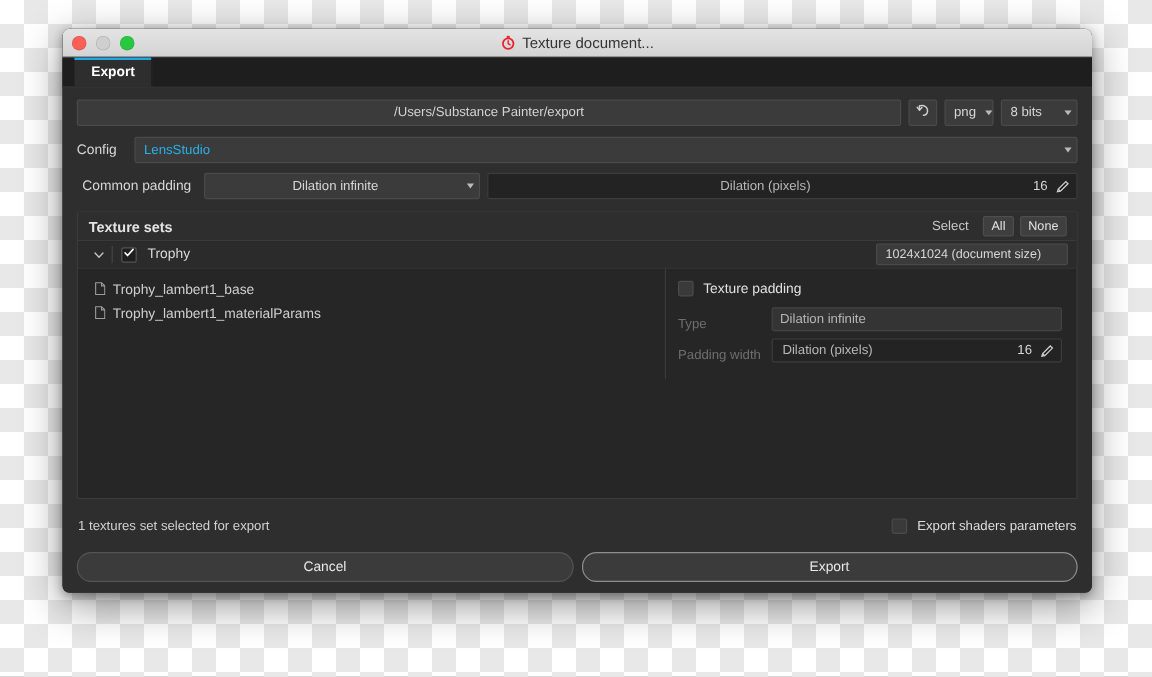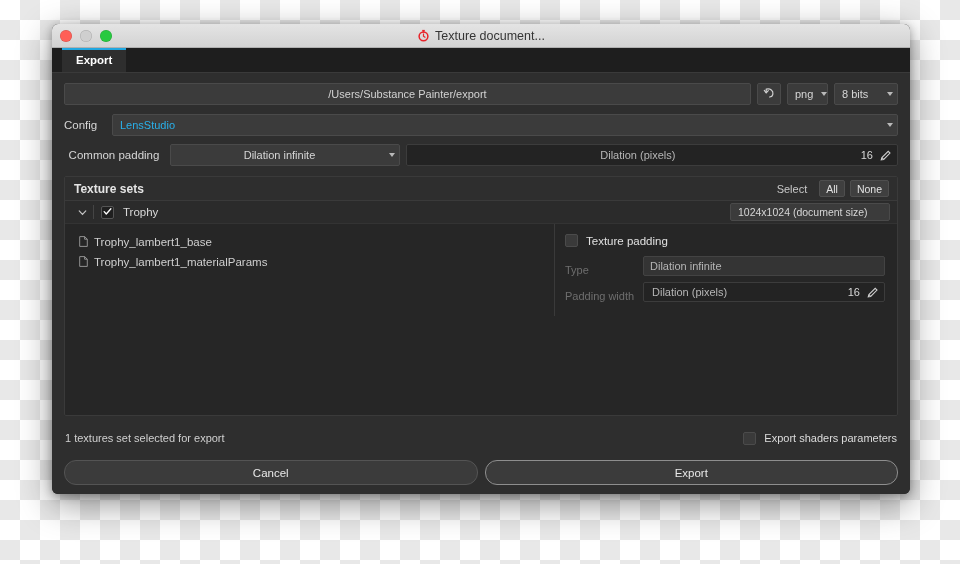--- a/index.html
+++ b/index.html
@@ -270,21 +270,21 @@
     border-radius: 2px;
     display: flex; align-items: center;
     padding: 0 6px;
     font-size: 11px;
     color: #b5b5b5;
   }
   .num-field.small { height: 20px; }
 
   
   .status-row {
-    display: flex; 
+    display: flex; align-items: center;
     margin-top: 16px;
     padding: 0 1px;
   }
   .status-txt { font-size: 11px; color: #d0d0d0; flex: 1; }
   .shader-lbl { font-size: 11px; color: #dcdcdc; margin-left: 8px; }
 
   
   .btn-row { display: flex; gap: 7px; margin-top: 15px; }
   .btn {
     flex: 1;

